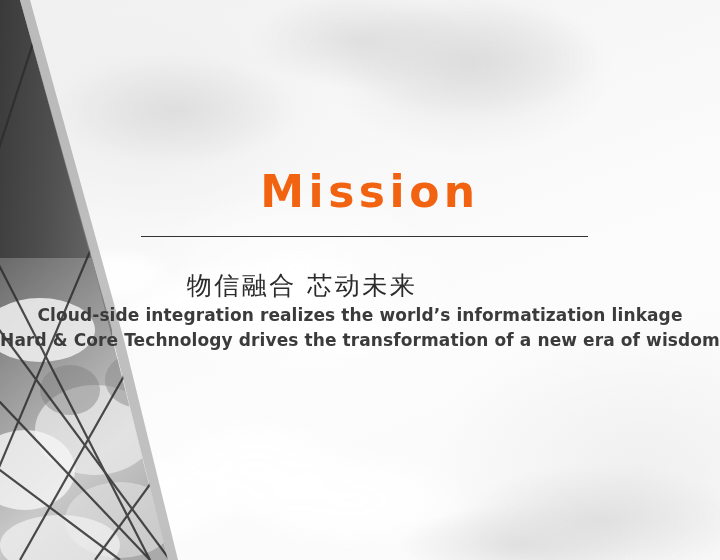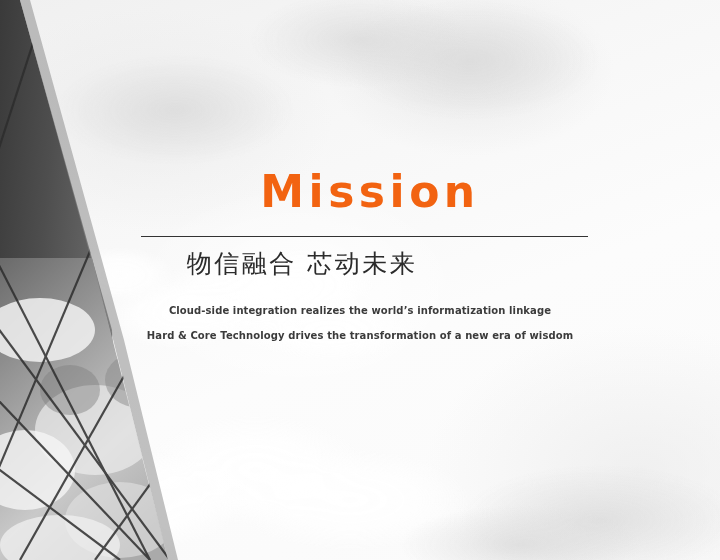--- a/index.html
+++ b/index.html
@@ -69,35 +69,35 @@
     position: absolute;
     left: 141px;
     top: 236px;
     width: 447px;
     height: 0;
     border-top: 1.6px solid #333333;
   }
   #subtitle-cn {
     position: absolute;
     left: 0;
-    top: 248px;
+    top: 270px;
     width: 604px;
     font-family: "DejaVu Sans", sans-serif;
     font-size: 25px;
     font-weight: 400;
     letter-spacing: 2.5px;
     color: #2b2b2b;
     line-height: 1.25;
   }
   .tagline {
     position: absolute;
     left: 0;
     width: 720px;
     font-family: "DejaVu Sans", sans-serif;
-    font-size: 10px;
+    font-size: 17px;
     font-weight: 600;
     letter-spacing: .1px;
     color: #3b3b3b;
     line-height: 1.2;
   }
   #tagline-1 { top: 305px; }
   #tagline-2 { top: 330px; }
 </style>
 </head>
 <body>

